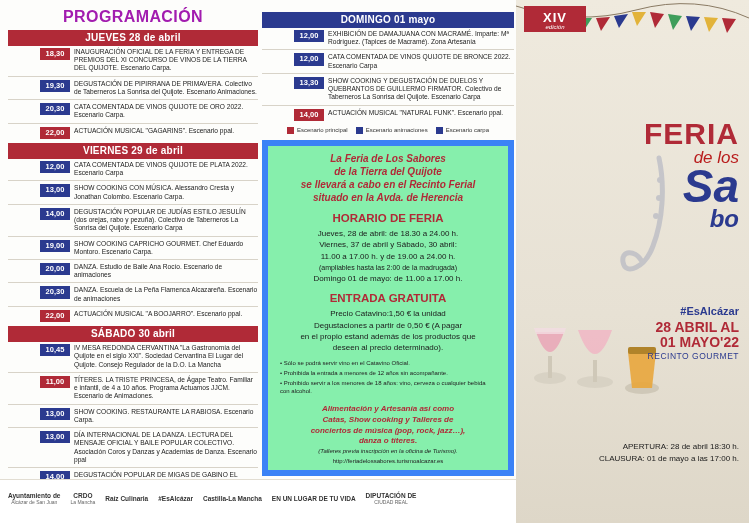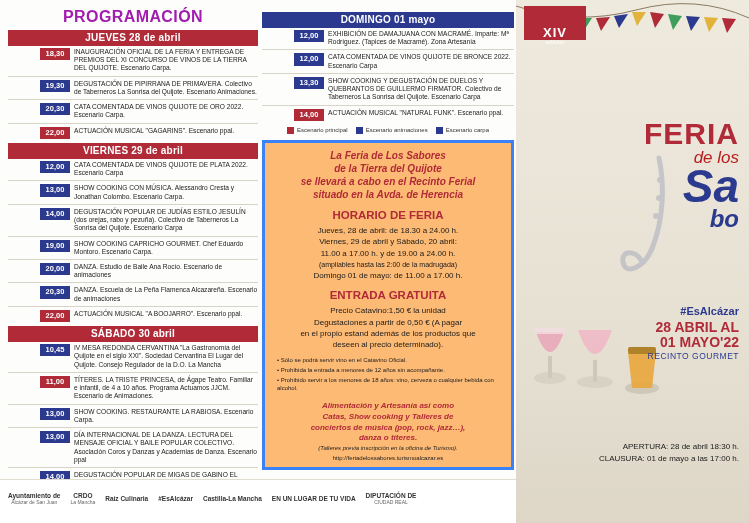--- a/index.html
+++ b/index.html
@@ -41,21 +41,21 @@
   hr.sep { border:none; border-top:1px solid #d8d3c8; margin:2px 0 3px; }
 
   
   .legend { display:flex; gap:8px; justify-content:center; margin:6px 0 2px;
             font-size:6px; color:#333; }
   .legend .li { display:flex; align-items:center; gap:3px; }
   .legend .sw { width:7px; height:7px; display:inline-block; }
 
   
   .infobox {
-    border:3px solid #3b82f6; background:#fdba74; padding:6px 8px; margin-top:6px;
+    border:6px solid #3b82f6; background:#86efac; padding:6px 8px; margin-top:6px;
     text-align:center;
   }
   .infobox .lead { color:#b02a37; font-style:italic; font-weight:bold;
                    font-size:10px; line-height:1.3; }
   .sec-title { color:#b02a37; font-weight:bold; font-size:11.5px;
                text-align:center; margin:8px 0 4px; }
   .sec-body { font-size:8px; line-height:1.45; text-align:center; color:#1a1a1a; }
   .sec-body .small { font-size:7px; }
   .price { font-size:8px; line-height:1.4; text-align:center; color:#1a1a1a; }
 
@@ -68,22 +68,22 @@
   .closing .note { color:#222; font-weight:normal; font-size:6px; font-style:italic; }
   .url { font-size:6px; text-align:center; color:#222; margin-top:3px; }
 
   
   .right {
     position:absolute; left:516px; top:0; width:233px; height:523px;
     background:#e9e4d9; overflow:hidden;
   }
   .right .sky { position:absolute; inset:0; background:linear-gradient(180deg,#efeade 0%, #e7e1d4 60%, #ded7c8 100%); }
 
-  .xiv { position:absolute; left:8px; top:6px; width:62px; height:34px;
-         background:#b02a37; color:#fff; text-align:center; padding-top:20px; }
+  .xiv { position:absolute; left:8px; top:6px; width:62px; height:26px;
+         background:#b02a37; color:#fff; text-align:center; padding-top:5px; }
   .xiv .n { font-size:13px; font-weight:bold; line-height:1; letter-spacing:1px; }
   .xiv .e { font-size:6px; font-style:italic; }
 
   .feria-word { position:absolute; right:10px; top:120px; text-align:right; }
   .feria-word .l1 { color:#b02a37; font-weight:bold; font-size:30px; line-height:.95;
                     letter-spacing:1px; }
   .feria-word .l2 { color:#b91c1c; font-style:italic; font-size:17px; line-height:1; }
   .feria-word .l3 { color:#2b3a8f; font-style:italic; font-weight:bold;
                     font-size:46px; line-height:.9; }
   .feria-word .l4 { color:#2b3a8f; font-style:italic; font-weight:bold;
@@ -270,21 +270,21 @@
 
     <div class="infobox">
       <div class="lead">La Feria de Los Sabores</div>
       <div class="lead">de la Tierra del Quijote</div>
       <div class="lead">se llevará a cabo en el Recinto Ferial</div>
       <div class="lead">situado en la Avda. de Herencia</div>
 
       <div class="sec-title">HORARIO DE FERIA</div>
       <div class="sec-body">
         <div>Jueves, 28 de abril: de 18.30 a 24.00 h.</div>
-        <div>Viernes, 29 de abril y Sábado, 20 abril:</div>
+        <div>Viernes, 37 de abril y Sábado, 30 abril:</div>
         <div>11.00 a 17.00 h. y de 19.00 a 24.00 h.</div>
         <div class="small">(ampliables hasta las 2:00 de la madrugada)</div>
         <div>Domingo 01 de mayo: de 11.00 a 17.00 h.</div>
       </div>
 
       <div class="sec-title">ENTRADA GRATUITA</div>
       <div class="price">
         <div>Precio Catavino:1,50 € la unidad</div>
         <div>Degustaciones a partir de 0,50 € (A pagar</div>
         <div class="small">en el propio estand además de los productos que</div>

